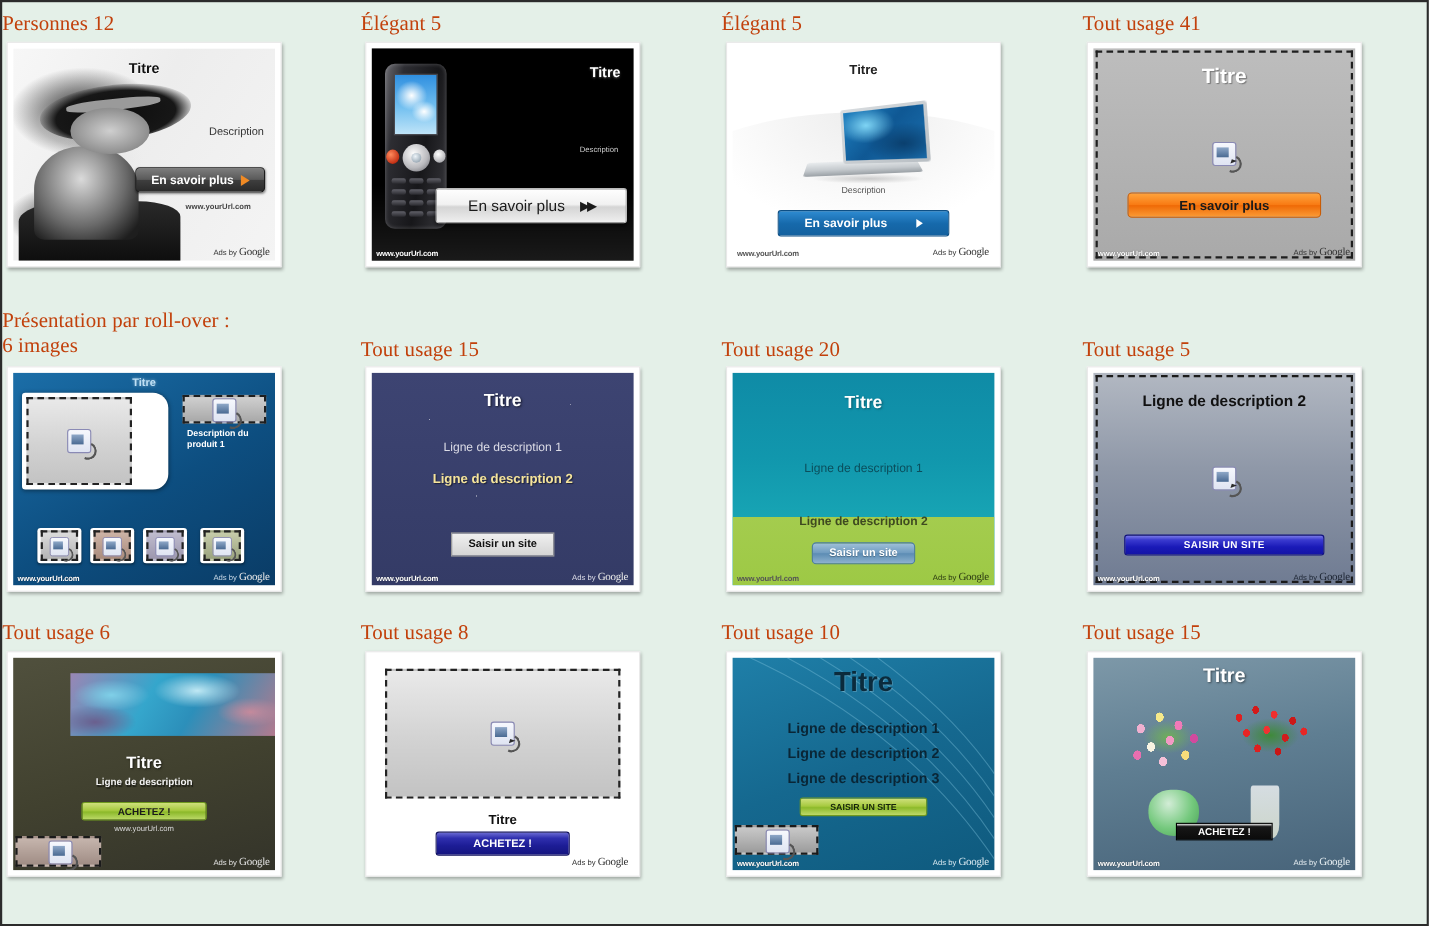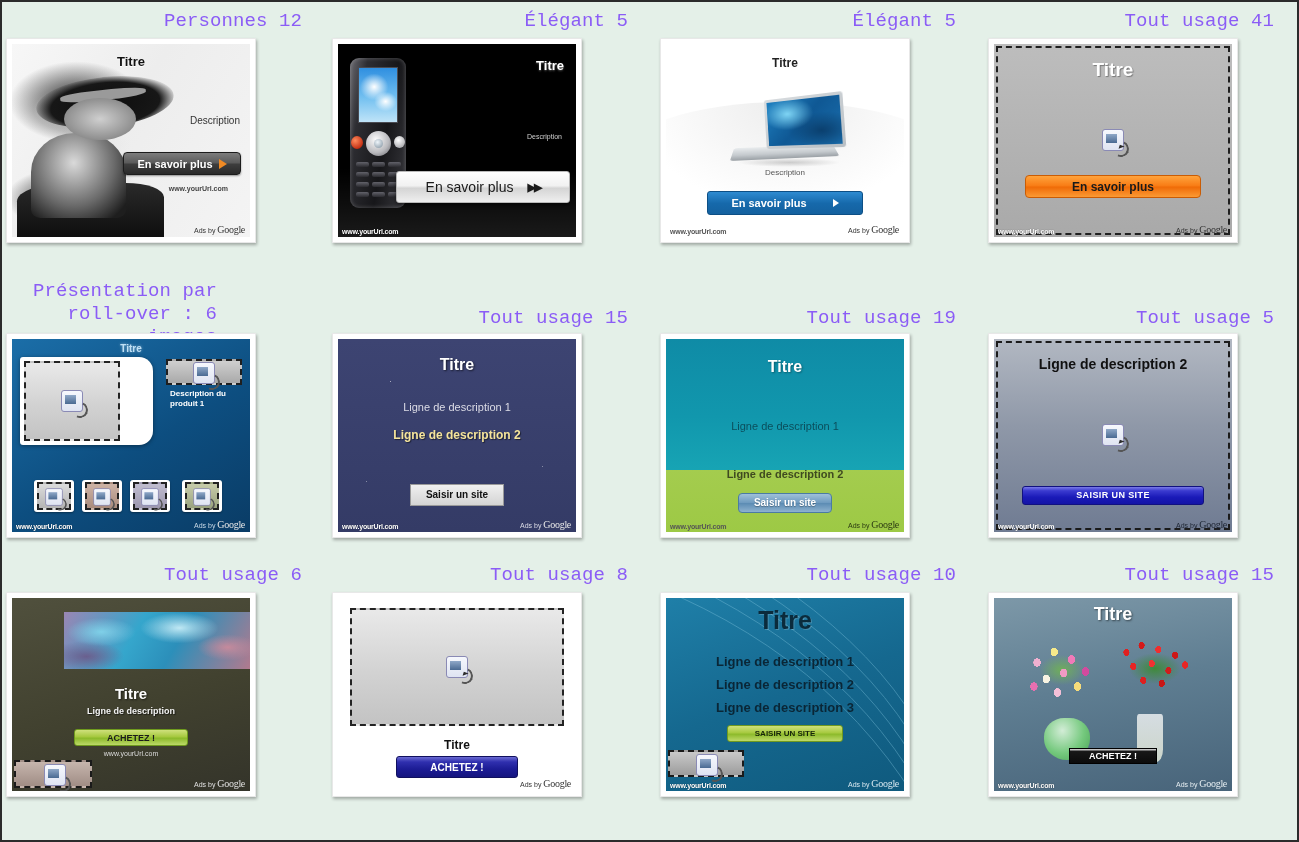--- a/index.html
+++ b/index.html
@@ -17,27 +17,26 @@
   }
   .grid {
     position: absolute;
     left: 0; top: 0; right: 0; bottom: 0;
     padding: 12px 10px 6px 24px;
   }
   .row { position: absolute; left: 0; right: 0; }
   .cell { position: absolute; top: 0; }
 
   .tpl-label {
-    color: #8b5cf6;
+    color: #c2410c;
     font-size: 19px;
     line-height: 23px;
-    font-family: Liberation Mono, monospace;
+    font-family: Liberation Serif, serif;
     letter-spacing: .1px;
     white-space: pre-line;
-    text-align: right;
   }
   .ad-wrap {
     position: absolute;
     background: #fff;
     padding: 5px;
     box-shadow: 1px 2px 3px rgba(0,0,0,.30);
     border: 1px solid #e8e8e8;
   }
   .ad {
     position: relative;
@@ -684,21 +683,21 @@
             <div class="btn">
                 <span>Saisir un site</span>
               </div>
             <div class="urlbar">www.yourUrl.com</div>
             <div class="adsby lightg" style="color:#dcdce6"><span>Ads by </span><span class="g">Google</span></div>
           </div>
         </div>
       </div>
 
       <div class="cell" style="left:654px; width:300px; height:256px;">
-        <div class="tpl-label" style="margin-top:27px;">Tout usage 19</div>
+        <div class="tpl-label" style="margin-top:27px;">Tout usage 20</div>
         <div class="ad-wrap" style="left:4px; top:53px; width:250px; height:205px;">
           <div class="ad t7">
             <div class="green"></div>
             <div class="titre">Titre</div>
             <div class="d1">Ligne de description 1</div>
             <div class="d2">Ligne de description 2</div>
             <div class="btn">
                 <span>Saisir un site</span>
               </div>
             <div class="urlbar dark">www.yourUrl.com</div>

